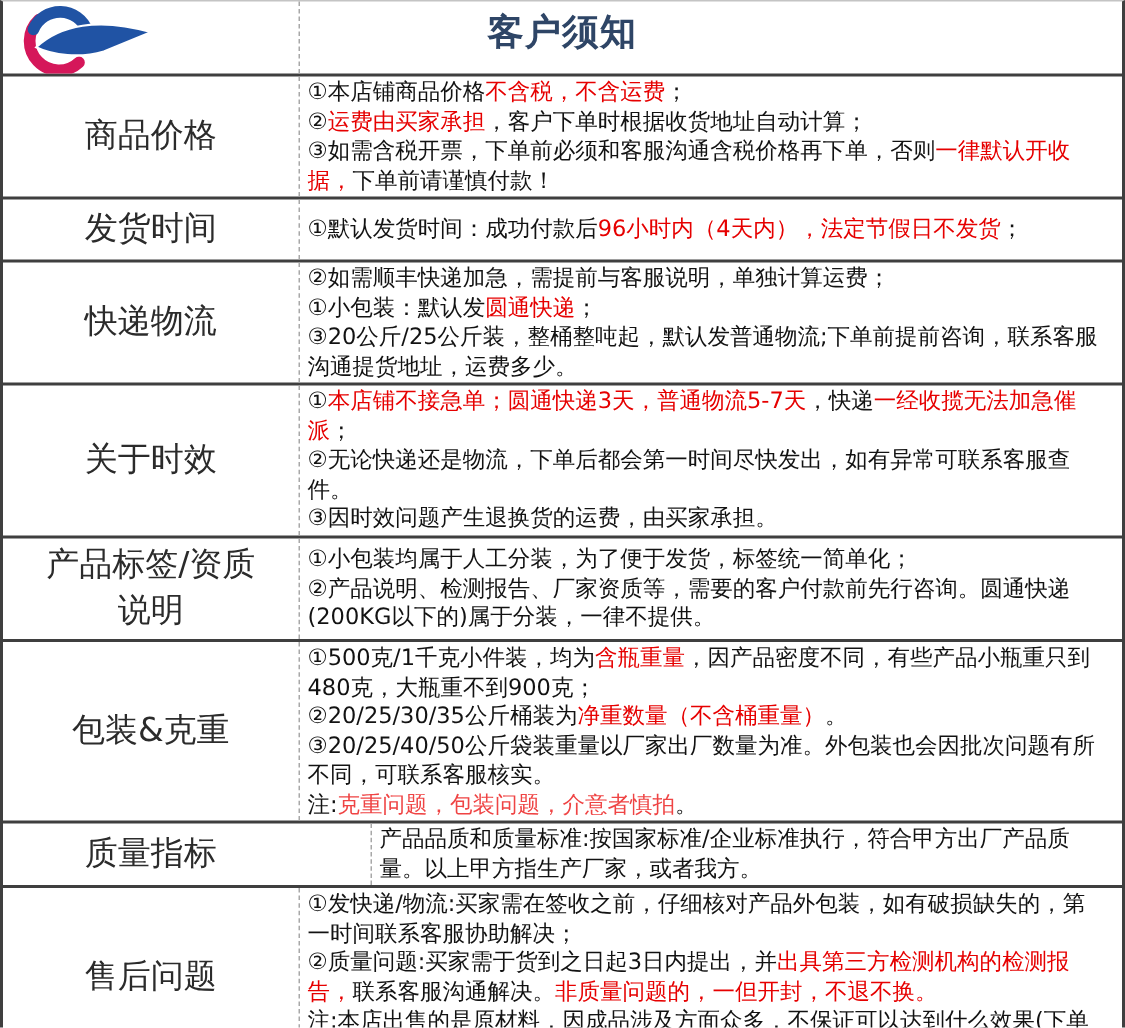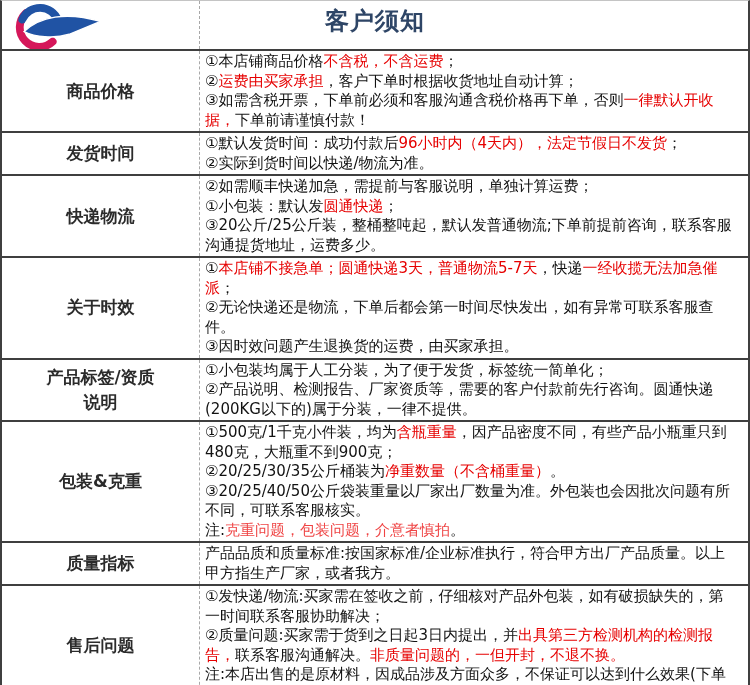--- a/index.html
+++ b/index.html
@@ -32,26 +32,26 @@
   
   .row{
     display:flex;align-items:stretch;border-top:2px solid #3f3f3f;
   }
   .row:nth-of-type(1){min-height:73px;}
   .row:nth-of-type(2){min-height:40px;}
   .row:nth-of-type(3){min-height:76px;}
   .row:nth-of-type(4){min-height:74px;}
   .row:nth-of-type(5){min-height:59px;}
   .row:nth-of-type(6){min-height:106px;}
-  .row:nth-of-type(7){min-height:41px;}
+  .row:nth-of-type(7){min-height:41px;gap:48px;}
   .row:nth-of-type(8){min-height:113px;}
   .row:nth-of-type(9){min-height:30px;}
   .cell-label{
     width:197px;flex:0 0 197px;display:flex;align-items:center;justify-content:center;
-    text-align:center;font-size:17px;font-weight:700;color:#2b2b2b;
+    text-align:center;font-size:22px;font-weight:400;color:#2b2b2b;
     white-space:pre-line;line-height:1.45;box-sizing:border-box;padding:2px 8px;
   }
   .cell-content{
     flex:1;border-left:1px dashed #a8a8a8;box-sizing:border-box;
     padding:1px 14px 1px 5px;display:flex;flex-direction:column;justify-content:center;
     font-size:15px;line-height:19.5px;color:#121212;font-weight:500;
   }
   .line{margin:0;}
 </style>
 </head>
@@ -78,21 +78,20 @@
           <div class="cell-content">
             <div class="line"><span>①本店铺商品价格</span><span style="color: rgb(230, 0, 0);">不含税，不含运费</span><span>；</span></div>
             <div class="line"><span>②</span><span style="color: rgb(230, 0, 0);">运费由买家承担</span><span>，客户下单时根据收货地址自动计算；</span></div>
             <div class="line"><span>③如需含税开票，下单前必须和客服沟通含税价格再下单，否则</span><span style="color: rgb(230, 0, 0);">一律默认开收据，</span><span>下单前请谨慎付款！</span></div>
           </div>
         </div>
         <div class="row">
           <div class="cell-label">发货时间</div>
           <div class="cell-content">
             <div class="line"><span>①默认发货时间：成功付款后</span><span style="color: rgb(230, 0, 0);">96小时内（4天内），法定节假日不发货</span><span>；</span></div>
-            <div class="line"><span>②实际到货时间以快递/物流为准。</span></div>
           </div>
         </div>
         <div class="row">
           <div class="cell-label">快递物流</div>
           <div class="cell-content">
             <div class="line"><span>②如需顺丰快递加急，需提前与客服说明，单独计算运费；</span></div>
             <div class="line"><span>①小包装：默认发</span><span style="color: rgb(230, 0, 0);">圆通快递</span><span>；</span></div>
             <div class="line"><span>③20公斤/25公斤装，整桶整吨起，默认发普通物流;下单前提前咨询，联系客服沟通提货地址，运费多少。</span></div>
           </div>
         </div>

